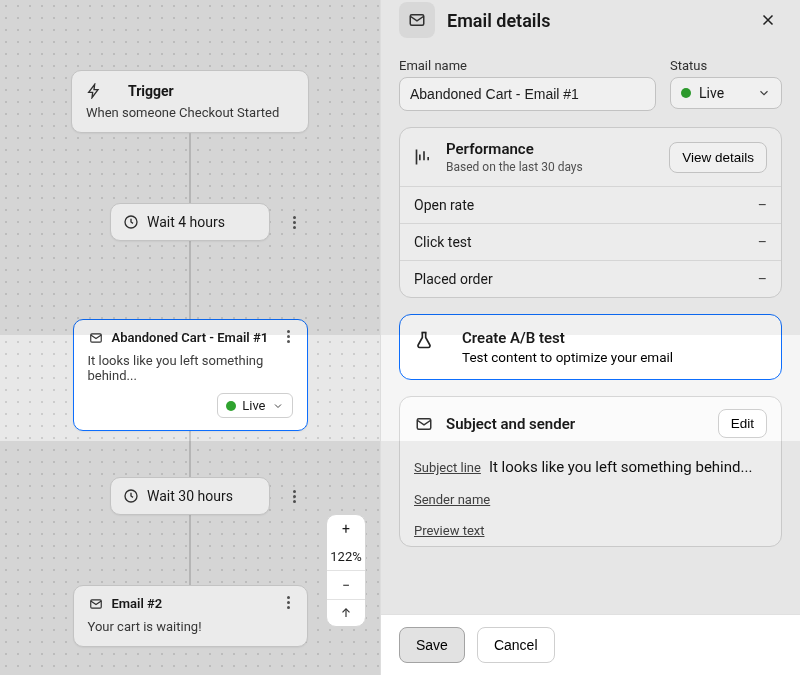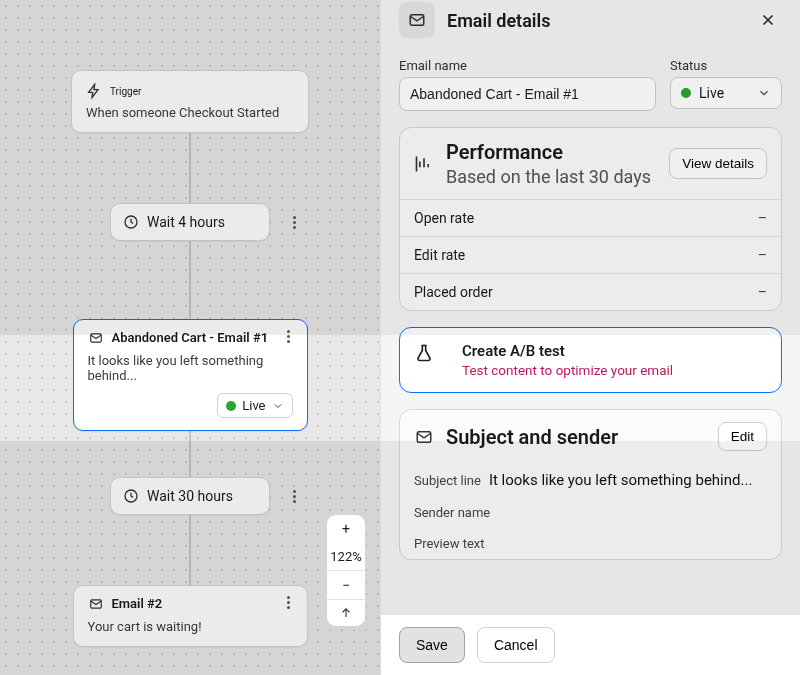--- a/index.html
+++ b/index.html
@@ -8,21 +8,21 @@
 
   
   .canvas { flex: 0 0 380px; position: relative; background: #e8e8e8; background-image: radial-gradient(#ccc 1px, transparent 1px); background-size: 12px 12px; }
   .dim-top, .dim-bottom { position:absolute; left:0; right:0; background: rgba(0,0,0,0.08); z-index:3; pointer-events:none;}
   .dim-top { top:0; height:335px;}
   .dim-bottom { top:441px; bottom:0;}
   .flow { position:absolute; top:0; left:0; right:0; display:flex; flex-direction:column; align-items:center; padding-top:70px; }
   .connector { width:2px; background:#c5c5c5; }
   .node { background:#fff; border:1px solid #d4d4d4; border-radius:10px; box-shadow:0 1px 2px rgba(0,0,0,0.06); }
   .trigger-node { width:238px; padding:12px 14px; }
-  .trigger-head { display:flex; align-items:center; gap:8px; font-weight:400; font-size:10px; margin-bottom:6px;}
+  .trigger-head { display:flex; align-items:center; gap:26px; font-weight:700; font-size:14px; margin-bottom:6px;}
   .trigger-desc { font-size:13px; color:#3c3c3c; }
   .wait-node { width:160px; display:flex; align-items:center; gap:8px; padding:10px 12px; font-size:14px; }
   .email-node { width:235px; padding:10px 14px 12px; position:relative; }
   .email-node.selected { border:1.5px solid #0d6efd; }
   .email-head { display:flex; align-items:center; gap:8px; font-weight:600; font-size:13px; }
   .email-desc { font-size:13px; color:#3c3c3c; margin-top:8px; }
   .status-pill { margin-top:10px; display:inline-flex; align-items:center; gap:6px; border:1px solid #cfcfcf; border-radius:6px; padding:4px 8px; font-size:13px; float:right;}
   .dot-green { width:10px; height:10px; border-radius:50%; background:#2fa32f; display:inline-block;}
   .kebab { width:16px; display:flex; flex-direction:column; align-items:center; gap:2px; cursor:pointer; position:absolute; top:10px; right:10px;}
   .kebab span { width:3px; height:3px; background:#555; border-radius:50%; }
@@ -48,32 +48,32 @@
   .field-row { display:flex; gap:14px; margin-bottom:16px;}
   .field { display:flex; flex-direction:column; gap:4px;}
   .field.grow { flex:1;}
   .field-label { font-size:13px; color:#333;}
   .text-input { border:1px solid #cfcfcf; border-radius:8px; padding:8px 10px; font-size:14px; background:#fff; color:#222; width:100%; }
   .status-select { border:1px solid #cfcfcf; border-radius:8px; padding:7px 10px; font-size:14px; background:#fff; display:flex; align-items:center; gap:8px; width:112px; cursor:pointer;}
   .chev { margin-left:auto; }
 
   .card { border:1px solid #d6d6d6; border-radius:12px; background:#fbfbfb; margin-bottom:16px;}
   .card-header { display:flex; align-items:center; gap:12px; padding:12px 14px;}
-  .card-title { font-weight:600; font-size:20px;}
-  .card-sub { font-size:18px; color:#555; margin-top:2px;}
+  .card-title { font-weight:600; font-size:15px;}
+  .card-sub { font-size:12px; color:#555; margin-top:2px;}
   .view-btn { margin-left:auto; border:1px solid #cfcfcf; border-radius:8px; padding:7px 12px; font-size:13.5px; background:#fff; cursor:pointer;}
   .metric-row { display:flex; padding:10px 14px; border-top:1px solid #e3e3e3; font-size:14px;}
   .metric-row .dash { margin-left:auto; color:#444;}
 
   .ab-card { border:1.5px solid #0d6efd; border-radius:12px; background:#fff; padding:14px; display:flex; gap:28px; align-items:flex-start; margin-bottom:16px; cursor:pointer;}
   .ab-title { font-weight:600; font-size:15px;}
-  .ab-sub { font-size:13.5px; color:#be185d; margin-top:2px;}
+  .ab-sub { font-size:13.5px; color:#000000; margin-top:2px;}
 
   .sub-row { display:flex; gap:8px; font-size:14px; padding:8px 14px; align-items:baseline;}
-  .sub-label { color:#444; font-size:13px;}
+  .sub-label { color:#444; font-size:13px;text-decoration:underline;}
   .sub-value { color:#111; font-size:15px;}
   .edit-btn { margin-left:auto; border:1px solid #cfcfcf; border-radius:8px; padding:6px 12px; font-size:13.5px; background:#fff; cursor:pointer;}
 
   .footer { position:absolute; left:0; right:0; bottom:0; background:#fff; border-top:1px solid #e0e0e0; padding:12px 18px; display:flex; gap:12px; z-index:4;}
   .btn { border-radius:8px; padding:9px 16px; font-size:14px; cursor:pointer;}
   .btn-save { background:#e2e2e2; border:1px solid #a3a3a3;}
   .btn-cancel { background:#fff; border:1px solid #cfcfcf;padding-left:16px;}
 
   svg { display:block; }
 </style>
@@ -250,21 +250,21 @@
             <div class="card-title">Performance</div>
             <div class="card-sub">Based on the last 30 days</div>
           </div>
           <button class="view-btn">View details</button>
         </div>
         <div class="metric-row">
             <span>Open rate</span>
             <span class="dash">–</span>
           </div>
         <div class="metric-row">
-            <span>Edit rate</span>
+            <span>Click test</span>
             <span class="dash">–</span>
           </div>
         <div class="metric-row">
             <span>Placed order</span>
             <span class="dash">–</span>
           </div>
       </div>
 
       <div class="ab-card">
         <span>

